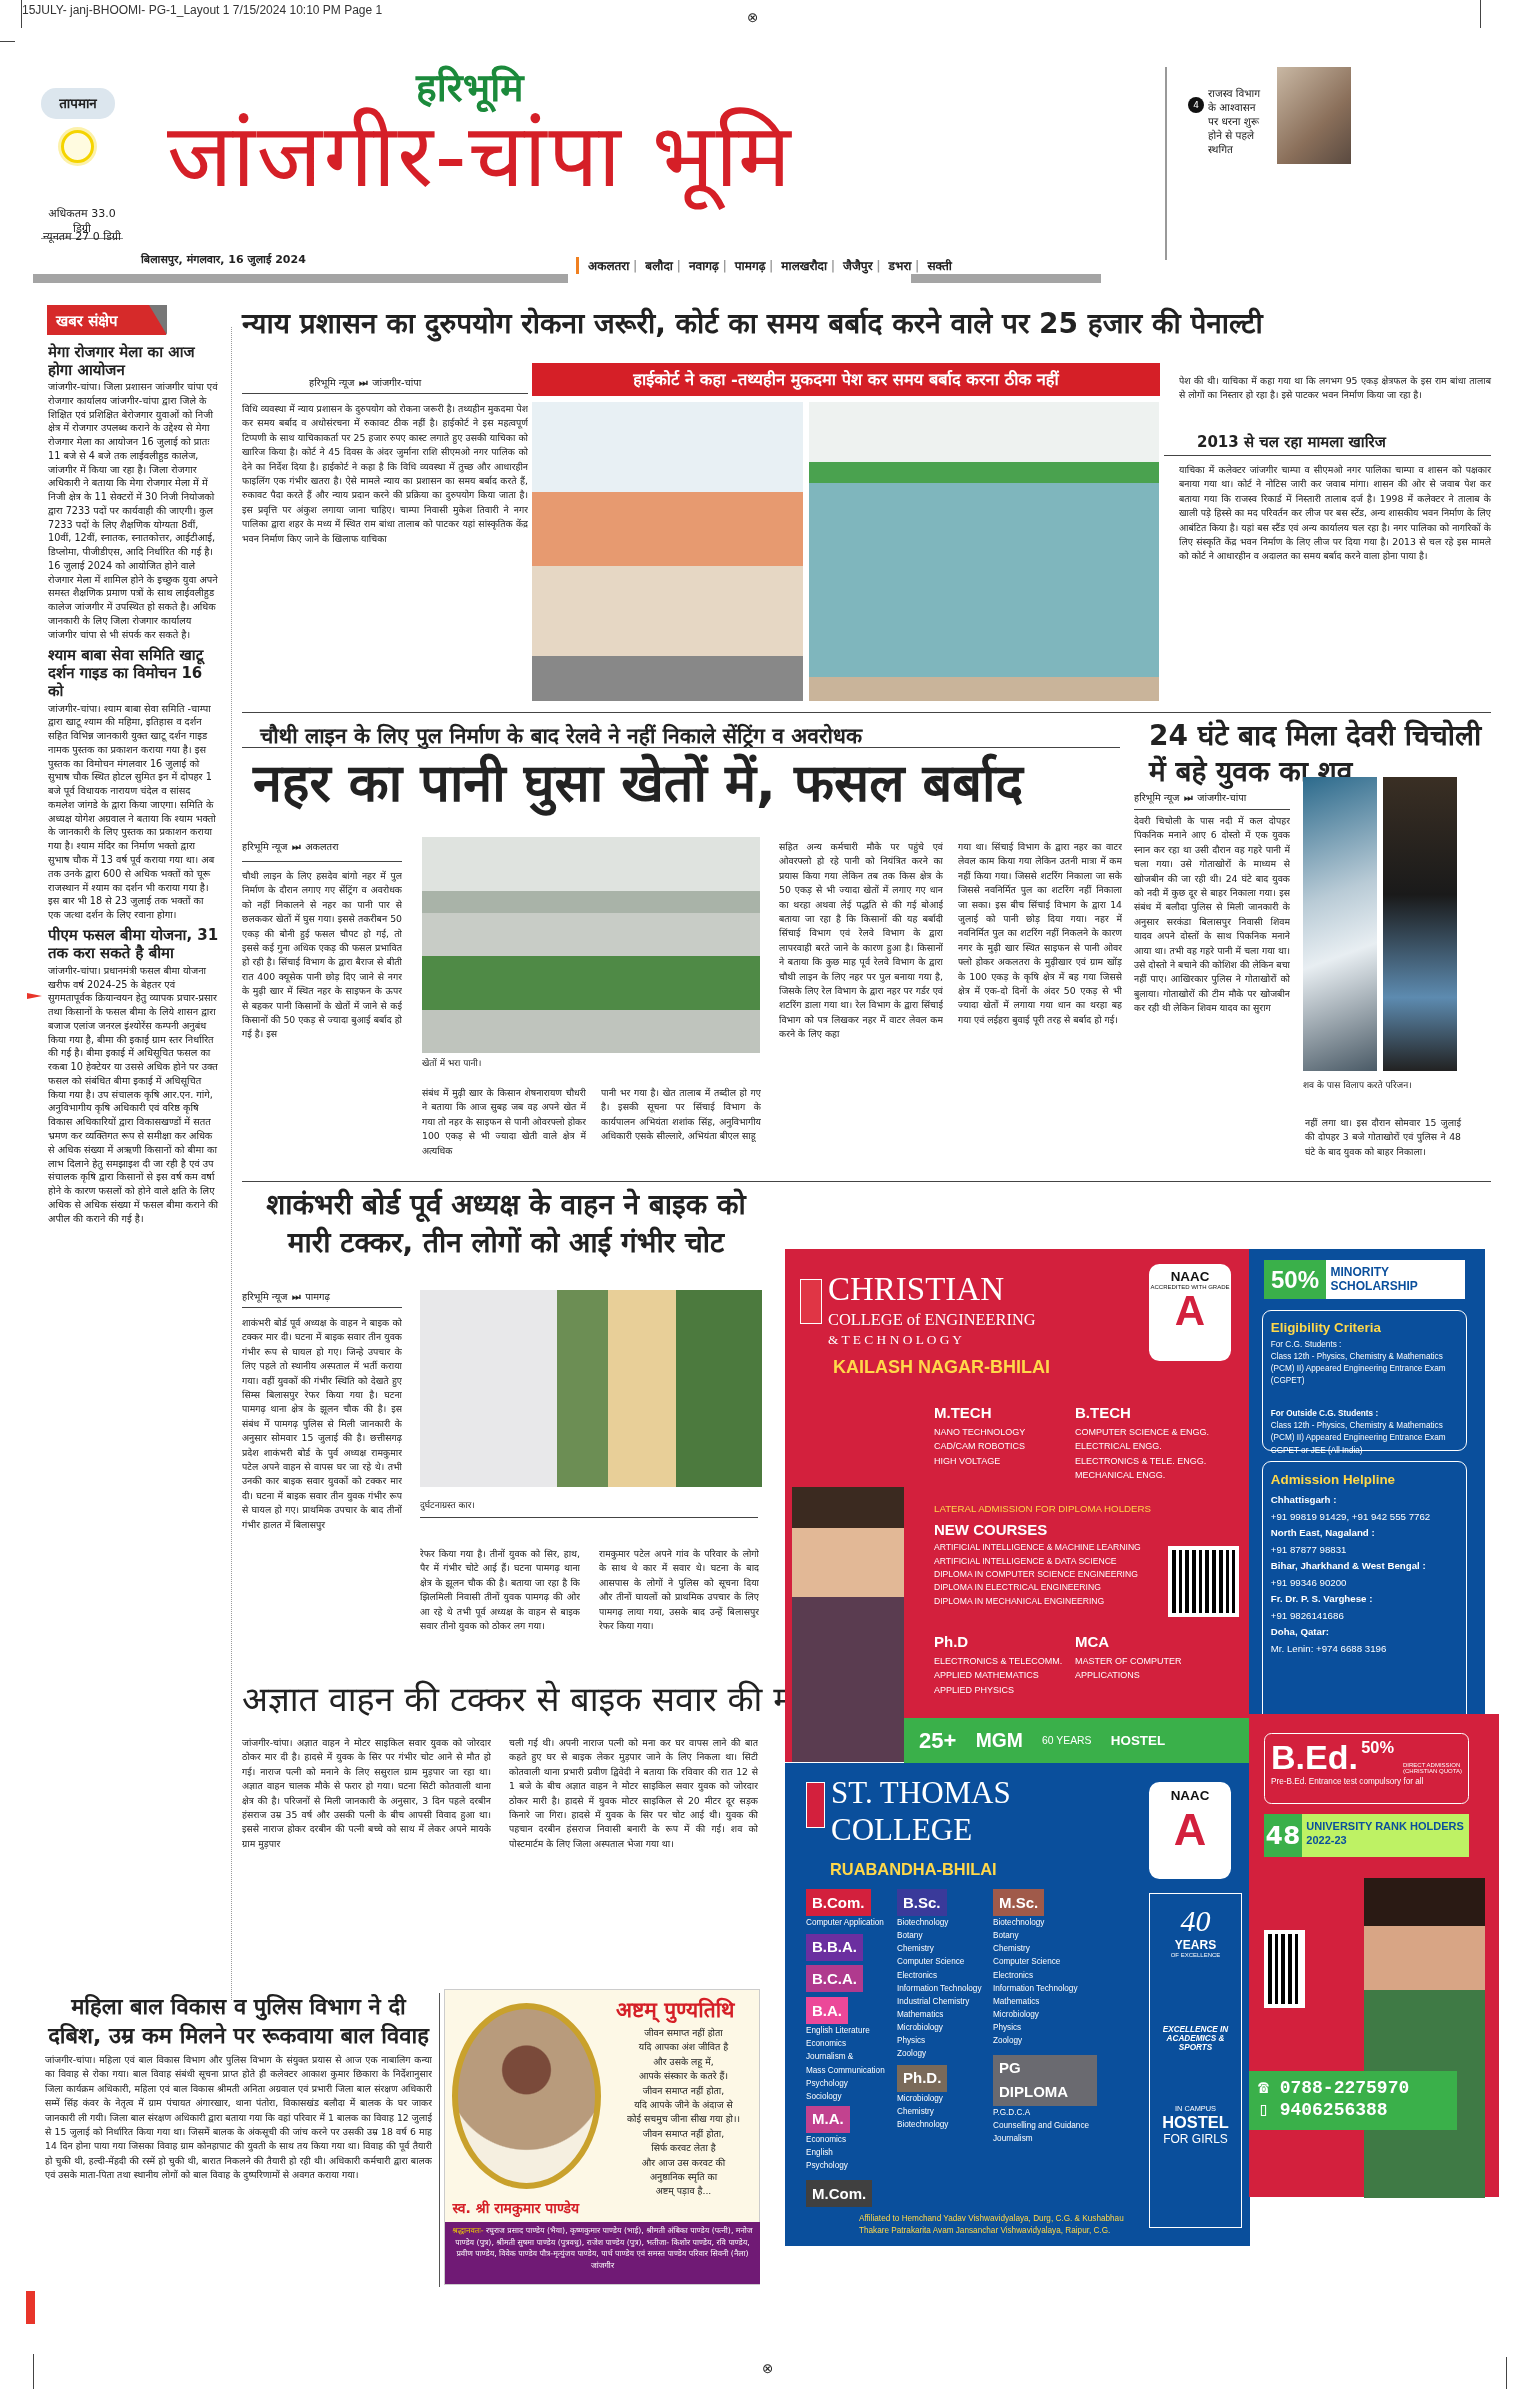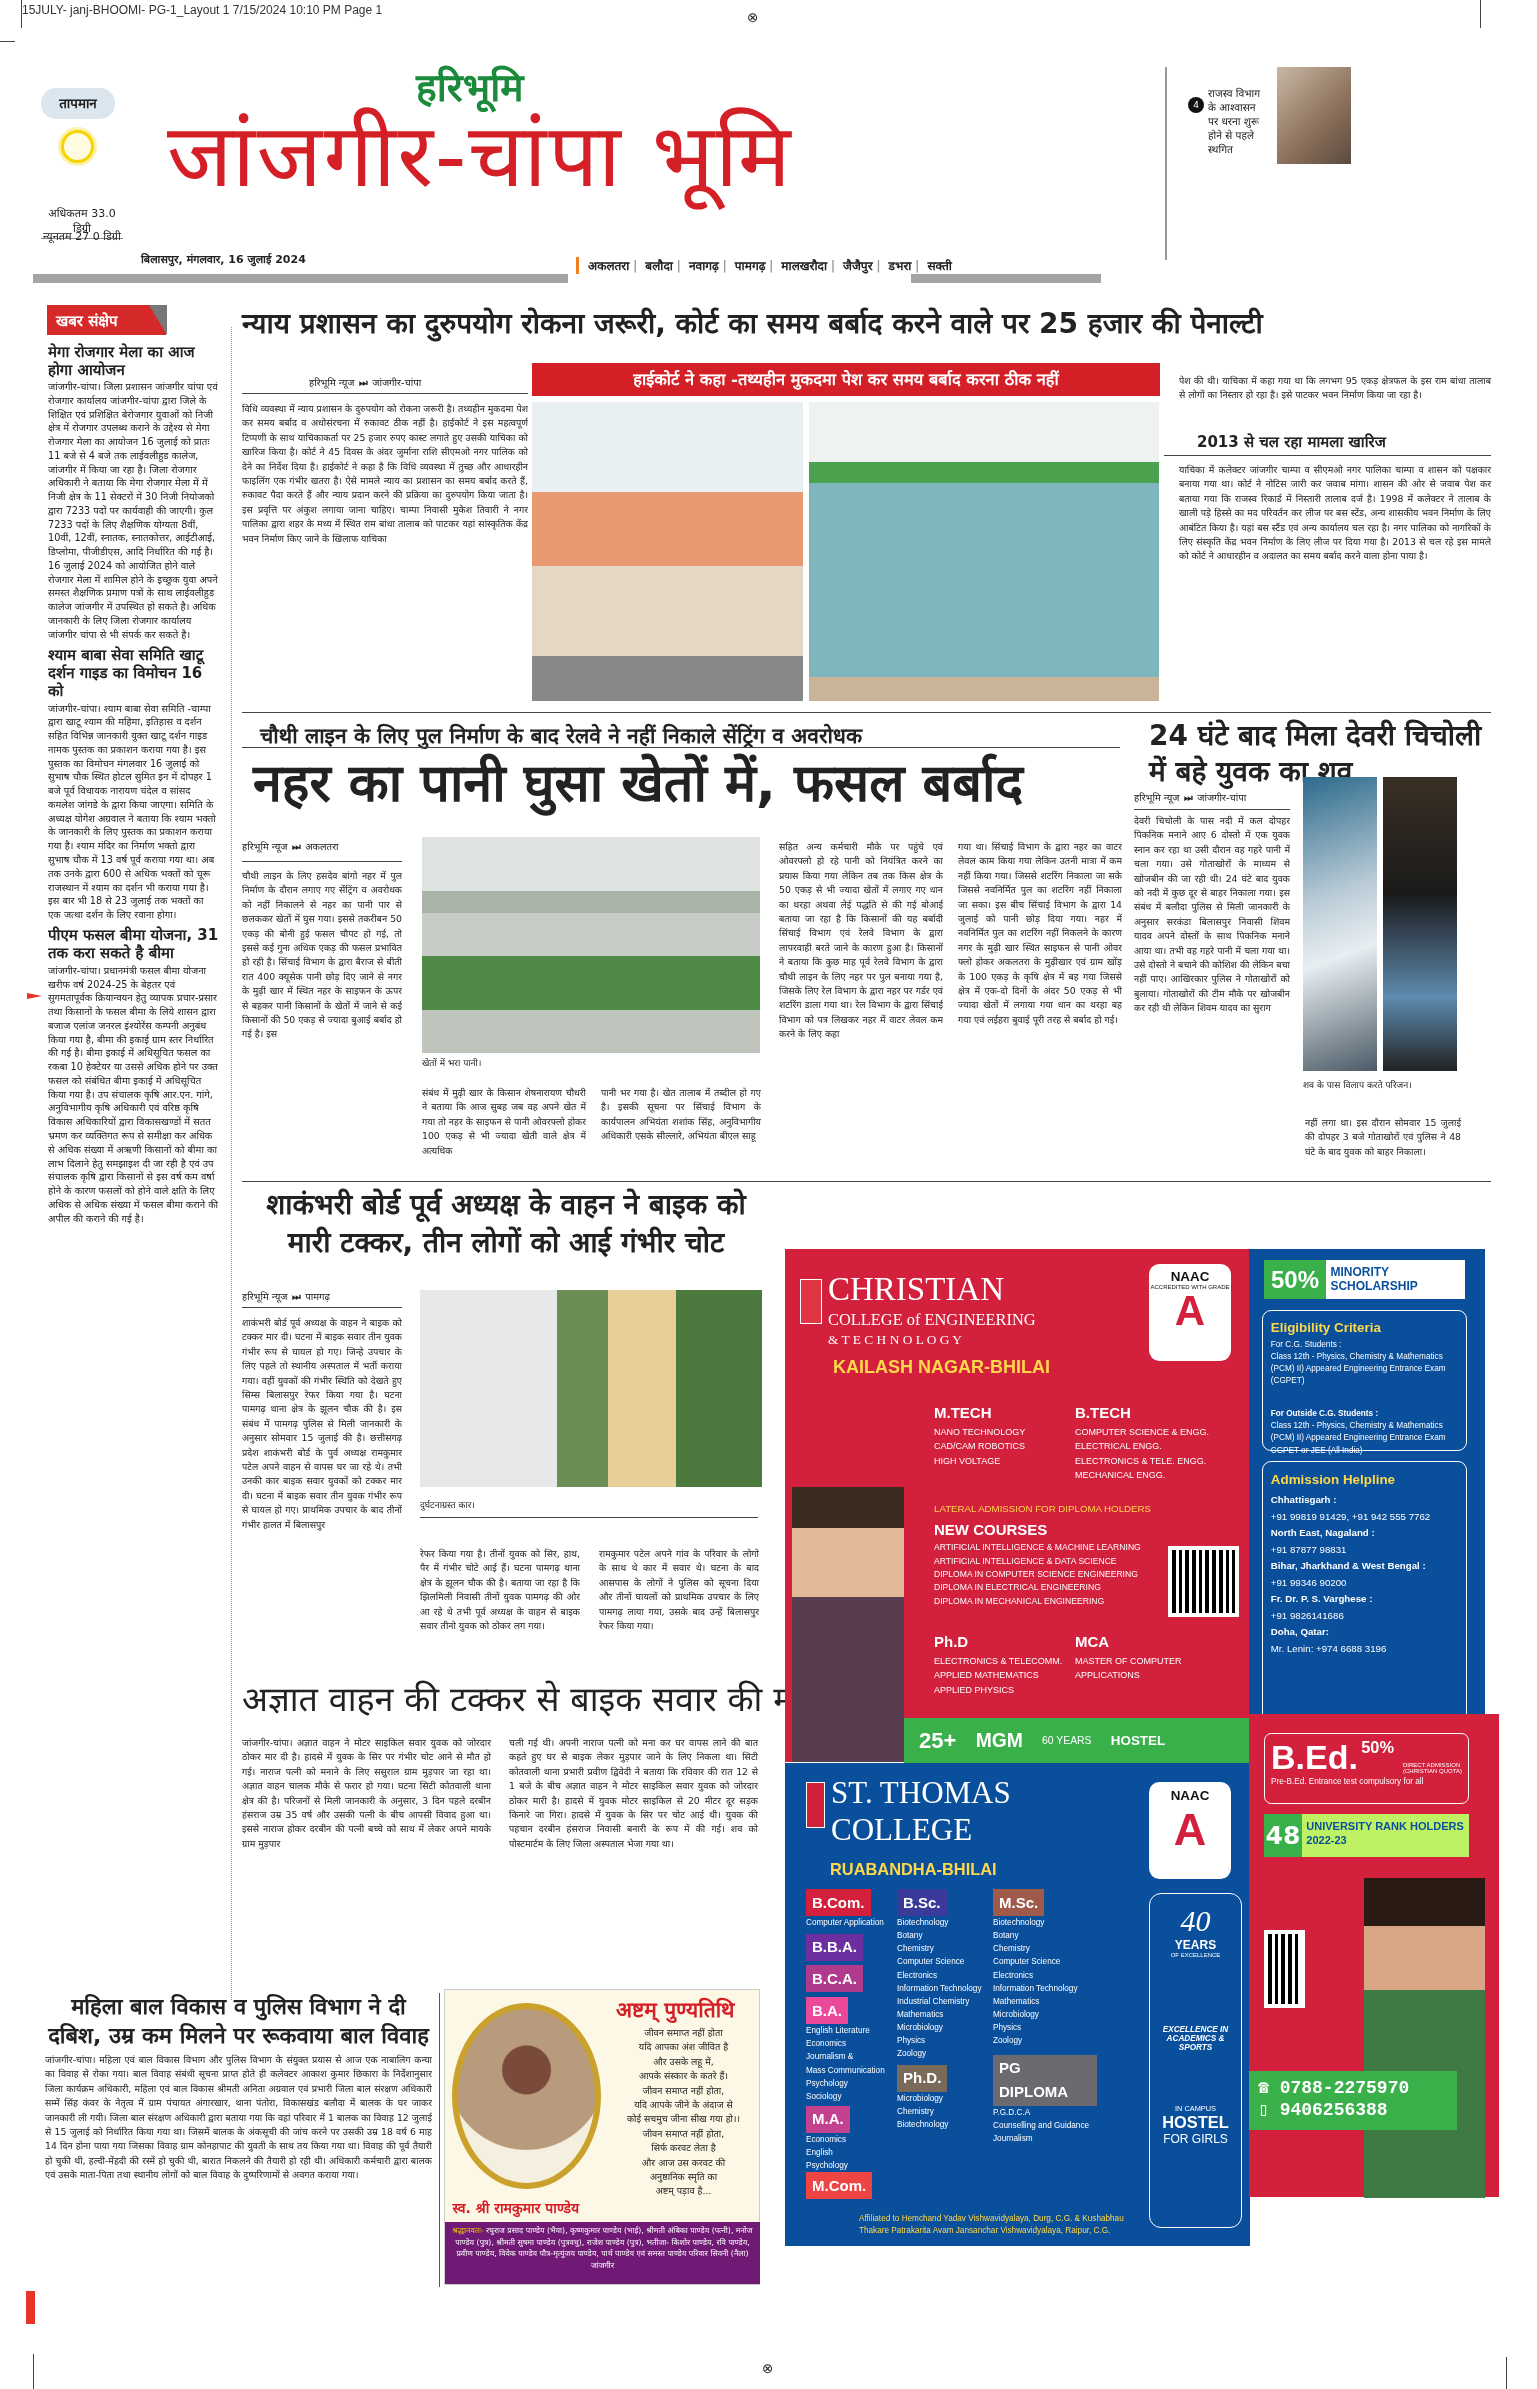--- a/index.html
+++ b/index.html
@@ -270,21 +270,21 @@
     <div>English Literature</div>
     <div>Economics</div>
     <div>Journalism &amp;</div>
     <div>Mass Communication</div>
     <div>Psychology</div>
     <div>Sociology</div>
     <span class="pill" style="background:#c2428f;margin-top:3px">M.A.</span>
     <div>Economics</div>
     <div>English</div>
     <div>Psychology</div>
-    <span class="pill" style="background:#ef4444;margin-top:0">M.Com.</span>
+    <span class="pill" style="background:#404040;margin-top:8px">M.Com.</span>
   </div>
   <div class="abs adtxt" style="left:112px;top:126px;font-size:8.2px;line-height:1.6;width:89px">
     <span class="pill" style="background:#3a3a9a">B.Sc.</span>
     <div>Biotechnology</div>
     <div>Botany</div>
     <div>Chemistry</div>
     <div>Computer Science</div>
     <div>Electronics</div>
     <div>Information Technology</div>
     <div>Industrial Chemistry</div>
@@ -307,21 +307,21 @@
     <div>Information Technology</div>
     <div>Mathematics</div>
     <div>Microbiology</div>
     <div>Physics</div>
     <div>Zoology</div>
     <span class="pill" style="background:#6a6a70;margin-top:7.4px">PG DIPLOMA</span>
     <div>P.G.D.C.A</div>
     <div>Counselling and Guidance</div>
     <div>Journalism</div>
   </div>
-  <div class="abs adtxt" style="left:364px;top:130px;width:93px;height:335px;border:0.7px solid #fff;border-radius:12px;text-align:center;padding-top:10.4px">
+  <div class="abs adtxt" style="left:364px;top:130px;width:93px;height:335px;border:0.7px solid #fff;border-radius:0;text-align:center;padding-top:10.4px">
     <div style="font-size:30px;font-style:italic;font-family:'Liberation Serif',serif">40</div>
     <div style="font-size:12px;font-weight:bold">YEARS</div>
     <div style="font-size:6px">OF EXCELLENCE</div>
     <div style="font-size:8.2px;font-style:italic;font-weight:bold;margin-top:67px;padding:0 4.5px">EXCELLENCE IN ACADEMICS &amp; SPORTS</div>
     <div style="font-size:7.4px;margin-top:52px">IN CAMPUS</div>
     <div style="font-size:16.4px;font-weight:bold">HOSTEL</div>
     <div style="font-size:12px">FOR GIRLS</div>
   </div>
   <div class="abs yel" style="left:74px;top:450px;width:283px;font-size:8.2px;line-height:1.5;font-family:'Liberation Sans',sans-serif">Affiliated to Hemchand Yadav Vishwavidyalaya, Durg, C.G. &amp; Kushabhau Thakare Patrakarita Avam Jansanchar Vishwavidyalaya, Raipur, C.G.</div>
 </div>

